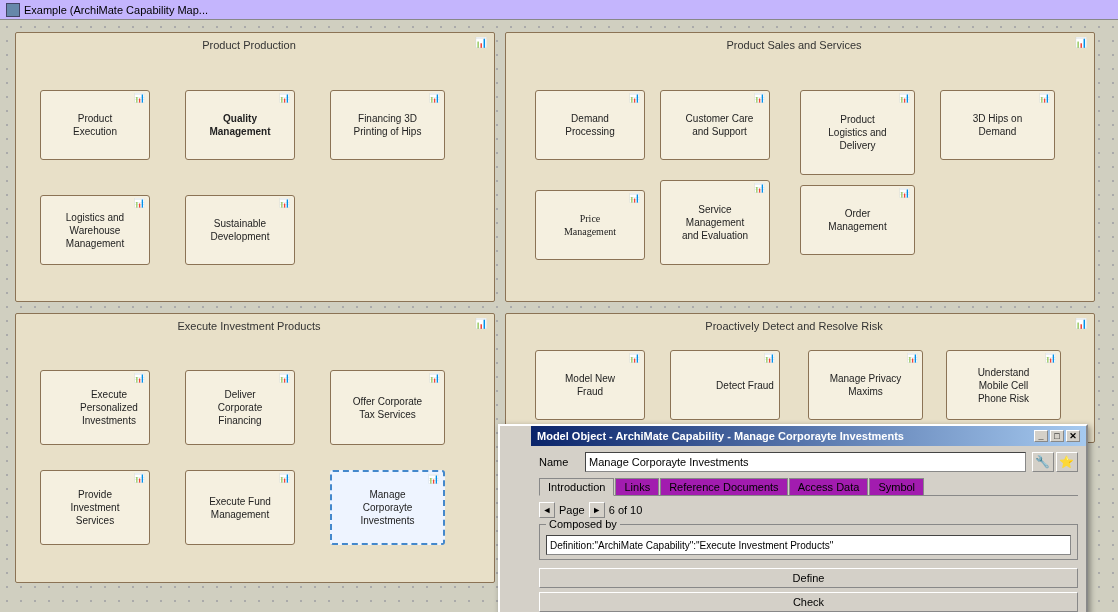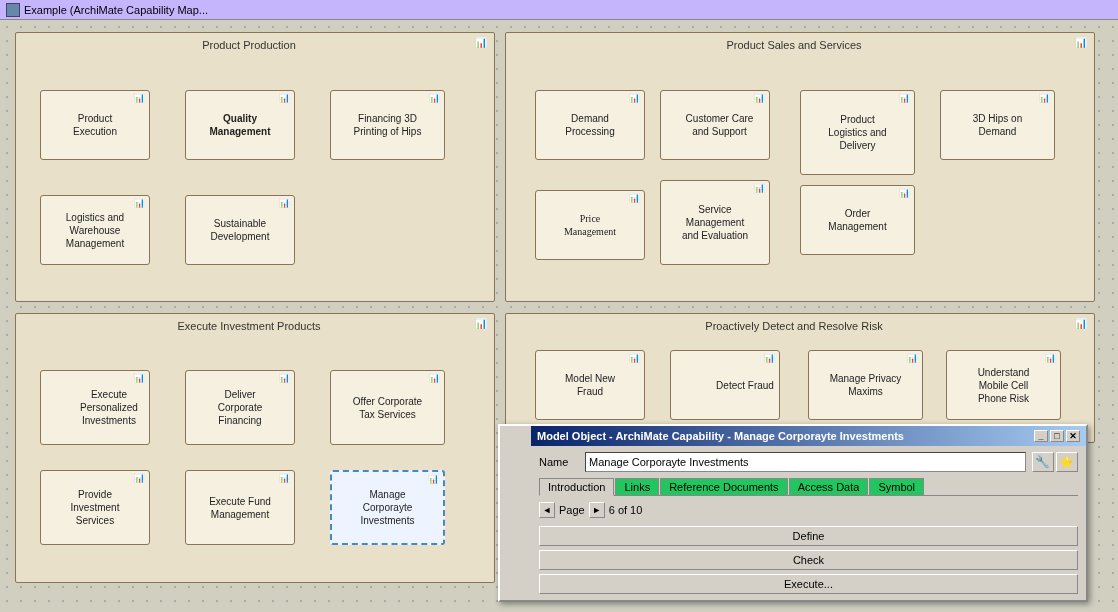--- a/index.html
+++ b/index.html
@@ -177,21 +177,21 @@
     }
     .modal-tabs {
       display: flex;
       gap: 0;
       border-bottom: 1px solid #888;
       margin-bottom: 6px;
     }
     .modal-tab {
       padding: 2px 8px;
       font-size: 11px;
-      background: #22c55e;
+      background: #a21caf;
       border: 1px solid #888;
       border-bottom: none;
       cursor: pointer;
       margin-right: 1px;
     }
     .modal-tab.active {
       background: #d4d0c8;
       border-bottom: 1px solid #d4d0c8;
       margin-bottom: -1px;
       position: relative;
@@ -424,20 +424,24 @@
           <div class="modal-tab">Reference Documents</div>
           <div class="modal-tab">Access Data</div>
           <div class="modal-tab">Symbol</div>
         </div>
         <div class="modal-pagination">
           <div class="modal-page-btn">◄</div>
           <span>Page</span>
           <div class="modal-page-btn">►</div>
           <span>6 of 10</span>
         </div>
+        <div class="modal-section">
+          <span class="modal-section-title">Composed by</span>
+          <div class="modal-definition">Definition:"ArchiMate Capability":"Execute Investment Products"</div>
+        </div>
         <div class="modal-bottom-row">
           <button class="modal-action-btn">Define</button>
           <button class="modal-action-btn">Check</button>
           <button class="modal-action-btn">Execute...</button>
         </div>
       </div>
     </div>
   </div>
 
 </body></html>

